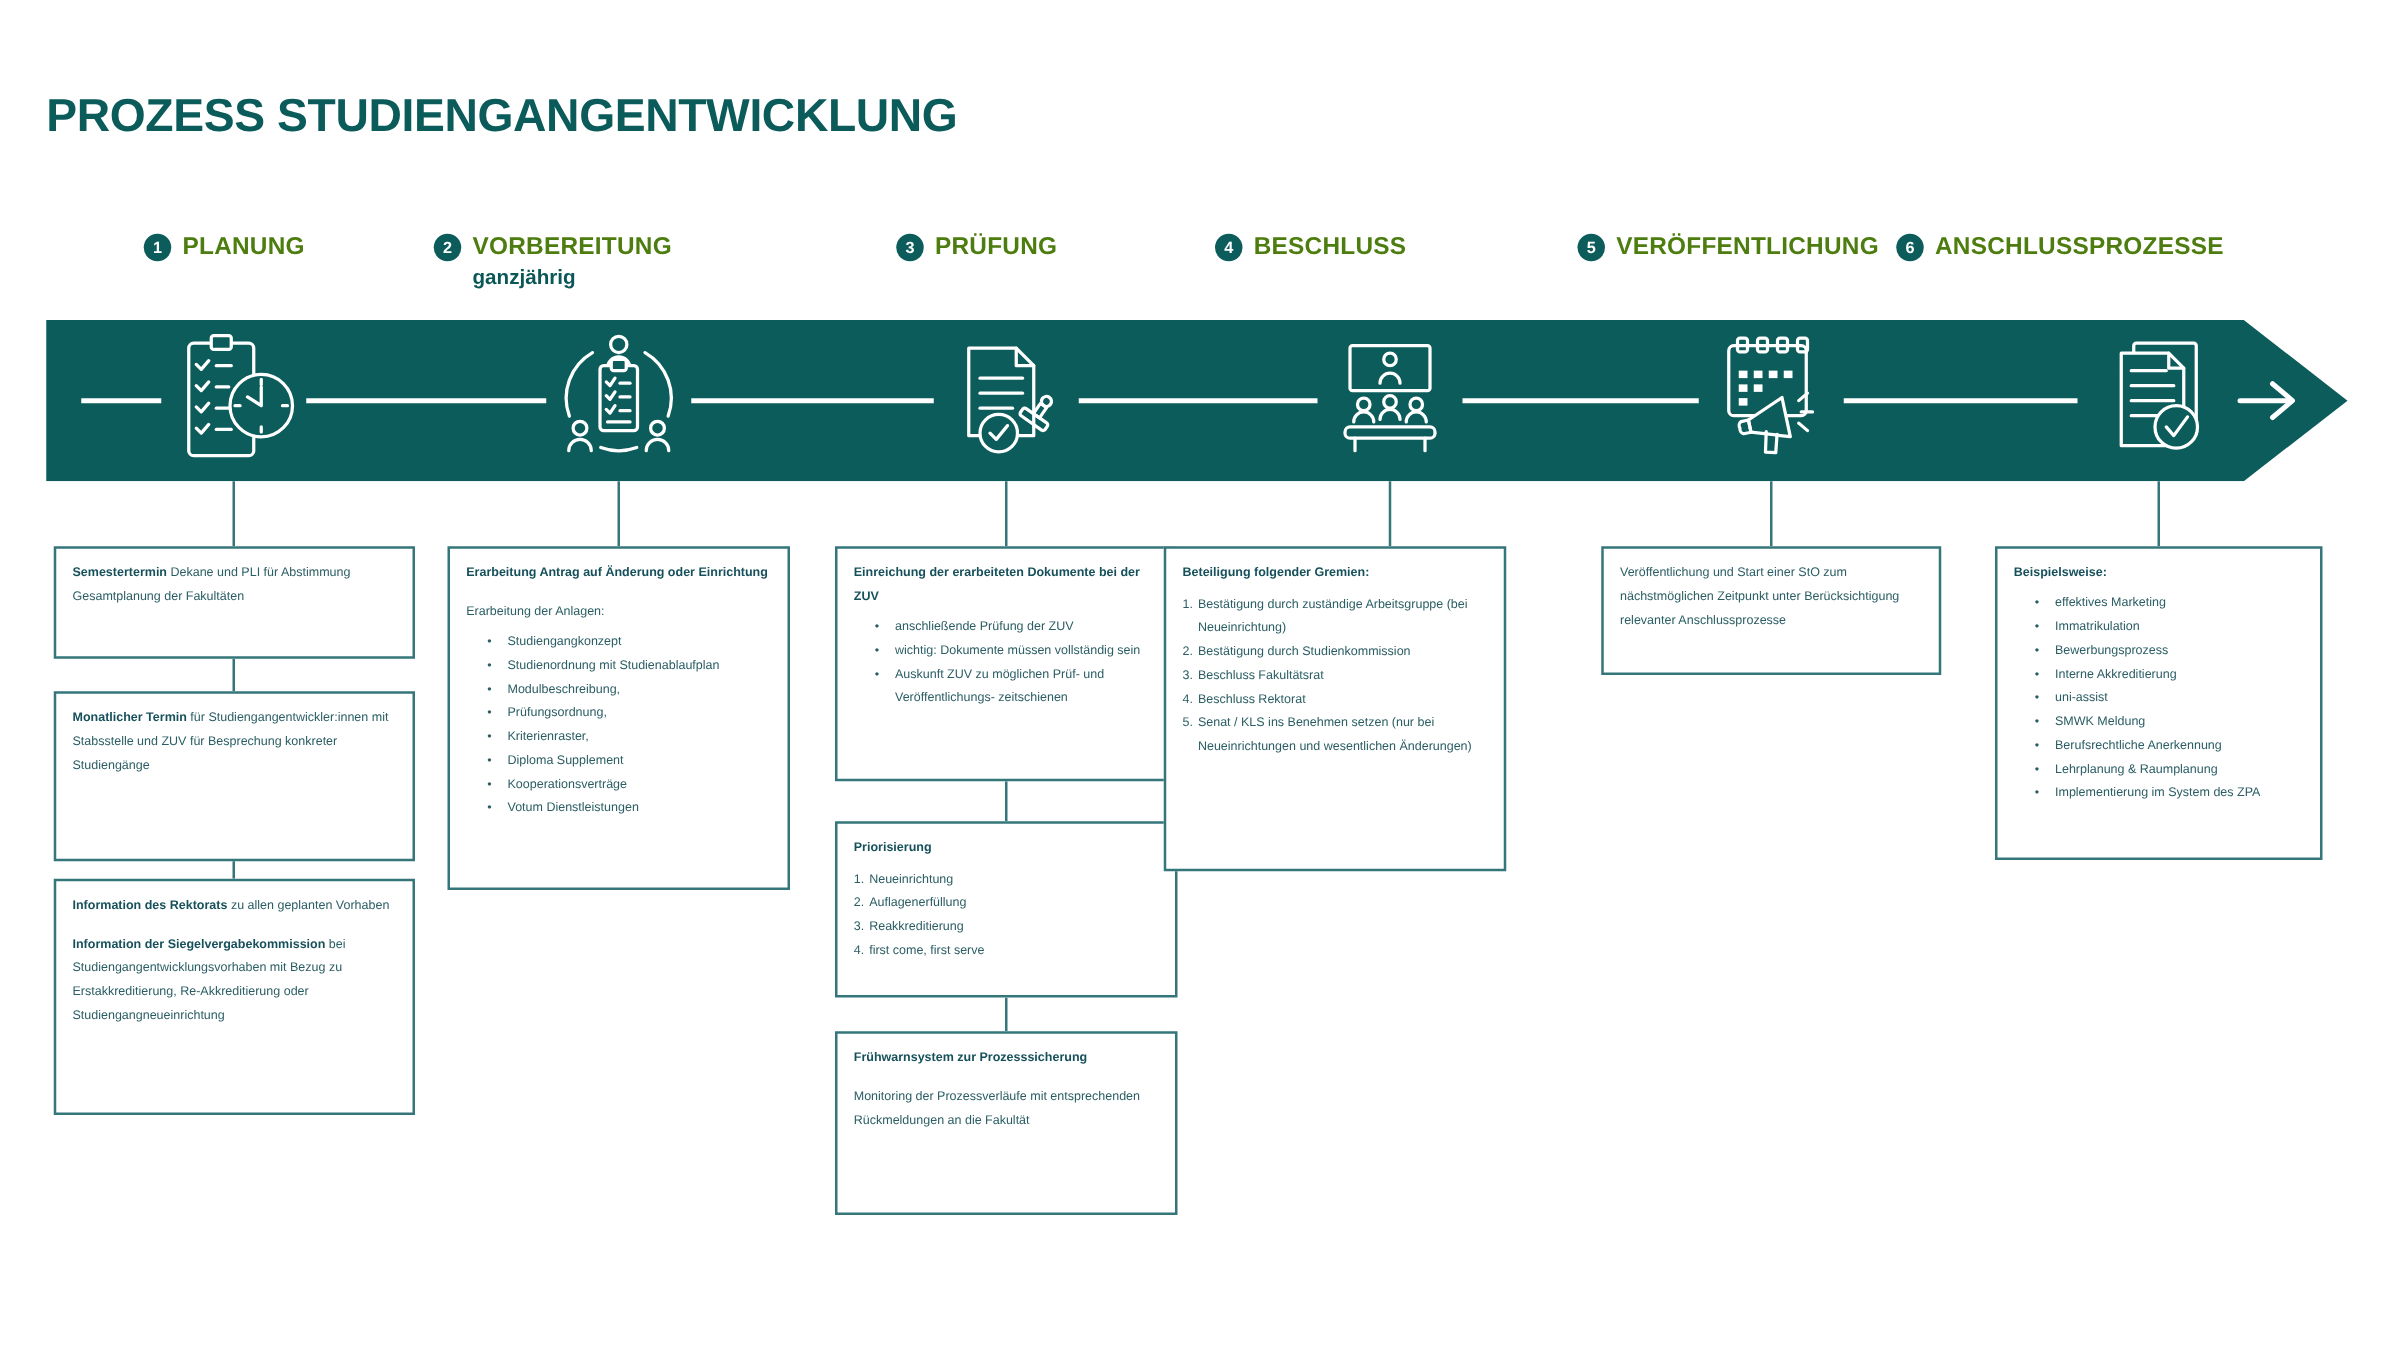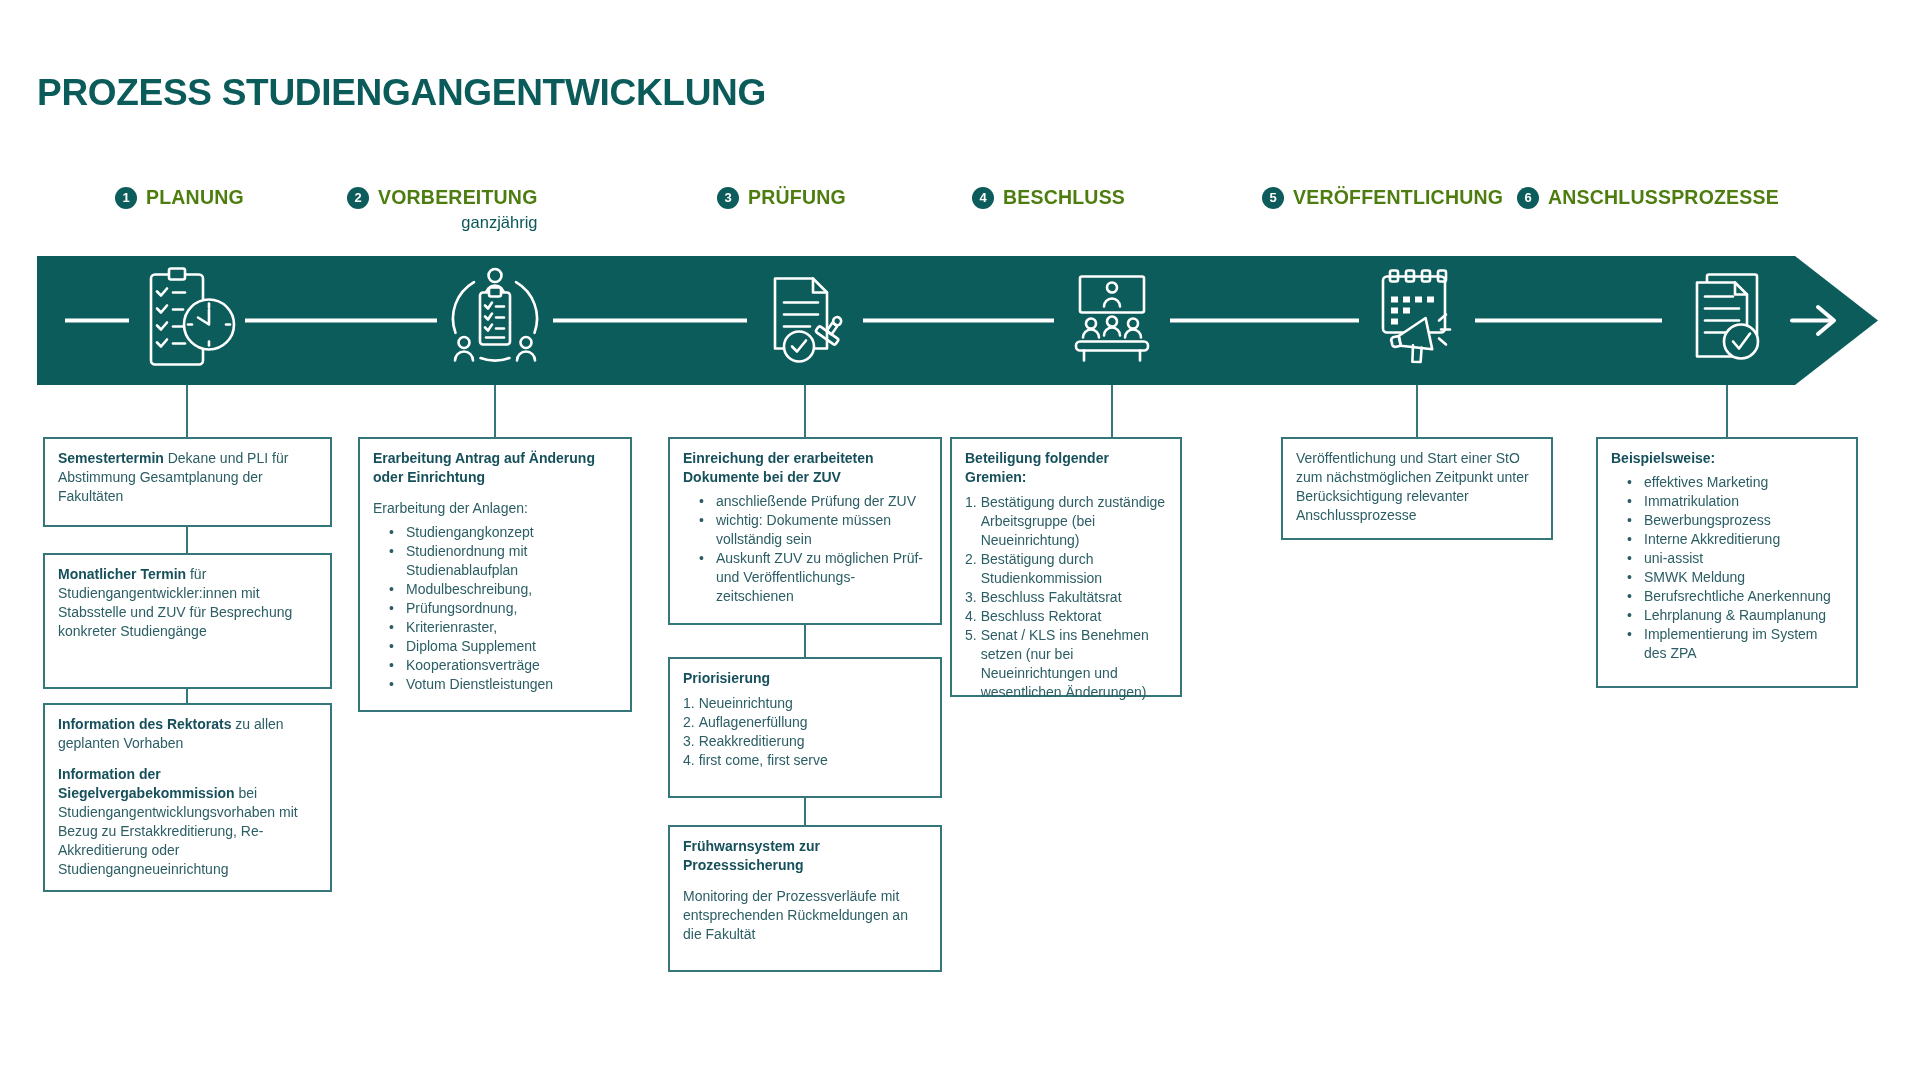--- a/index.html
+++ b/index.html
@@ -14,61 +14,61 @@
   }
   
   .phase-header{position:absolute;top:186px;display:flex;align-items:center;gap:9px;white-space:nowrap;}
   .badge{
     width:22px;height:22px;border-radius:50%;background:#0d5c5c;color:#fff;
     display:flex;align-items:center;justify-content:center;
     font-size:13px;font-weight:bold;flex:none;
   }
   .phase-label{font-size:19.5px;font-weight:bold;color:#4d7c0f;letter-spacing:0.2px;}
   .phase-sublabel{
-    position:absolute;top:27px;left:31px;right:0;text-align:right;
-    font-size:16.5px;font-weight:normal;color:#0b5757;
+    position:absolute;top:27px;left:31px;right:0;text-align:left;
+    font-size:16.5px;font-weight:bold;color:#0b5757;
   }
   .h1{left:115px}.h2{left:347px}.h3{left:717px}.h4{left:972px}.h5{left:1262px}.h6{left:1517px}
   
   .band-svg{position:absolute;left:0;top:256px;}
   
   .vline{position:absolute;width:2px;background:#35767a;}
   .v1a{left:186px;top:385px;height:52px}
   .v1b{left:186px;top:527px;height:26px}
   .v1c{left:186px;top:670px;height:33px}
   .v2a{left:494px;top:385px;height:52px}
   .v3a{left:804px;top:385px;height:52px}
   .v3b{left:804px;top:625px;height:32px}
   .v3c{left:804px;top:798px;height:27px}
   .v4a{left:1111px;top:385px;height:52px}
   .v5a{left:1416px;top:385px;height:52px}
   .v6a{left:1726px;top:385px;height:52px}
   
   .pbox{
     position:absolute;background:#fff;border:2px solid #35767a;
     padding:10px 13px;box-sizing:border-box;
-    font-size:14px;line-height:19px;color:#2b5e64;
+    font-size:10px;line-height:19px;color:#2b5e64;
   }
   .pbox strong{font-weight:bold;color:#16505b;}
   .bpara{margin:0;}
   .bpara + .bpara{margin-top:12px;}
   ul.bullets{list-style:none;margin:5px 0 0 14px;padding:0;}
   ul.bullets li{display:flex;}
   ul.bullets .marker{flex:none;width:9px;margin-right:10px;text-align:center;}
   ol.numbered{list-style:none;margin:6px 0 0 0;padding:0;}
   ol.numbered li{display:flex;}
   ol.numbered .marker{flex:none;margin-right:4px;}
   .c1b1{left:43px;top:437px;width:289px;height:90px}
   .c1b2{left:43px;top:553px;width:289px;height:136px}
   .c1b3{left:43px;top:703px;width:289px;height:189px}
   .c2b1{left:358px;top:437px;width:274px;height:275px}
   .c3b1{left:668px;top:437px;width:274px;height:188px}
   .c3b2{left:668px;top:657px;width:274px;height:141px}
   .c3b3{left:668px;top:825px;width:274px;height:147px}
-  .c4b1{left:950px;top:437px;width:232px;height:260px}
+  .c4b1{left:931px;top:437px;width:274px;height:260px}
   .c5b1{left:1281px;top:437px;width:272px;height:103px}
   .c6b1{left:1596px;top:437px;width:262px;height:251px}
 </style>
 </head>
 <body>
 
 <div id="stage">
 
   <div class="title">PROZESS STUDIENGANGENTWICKLUNG</div>
 

